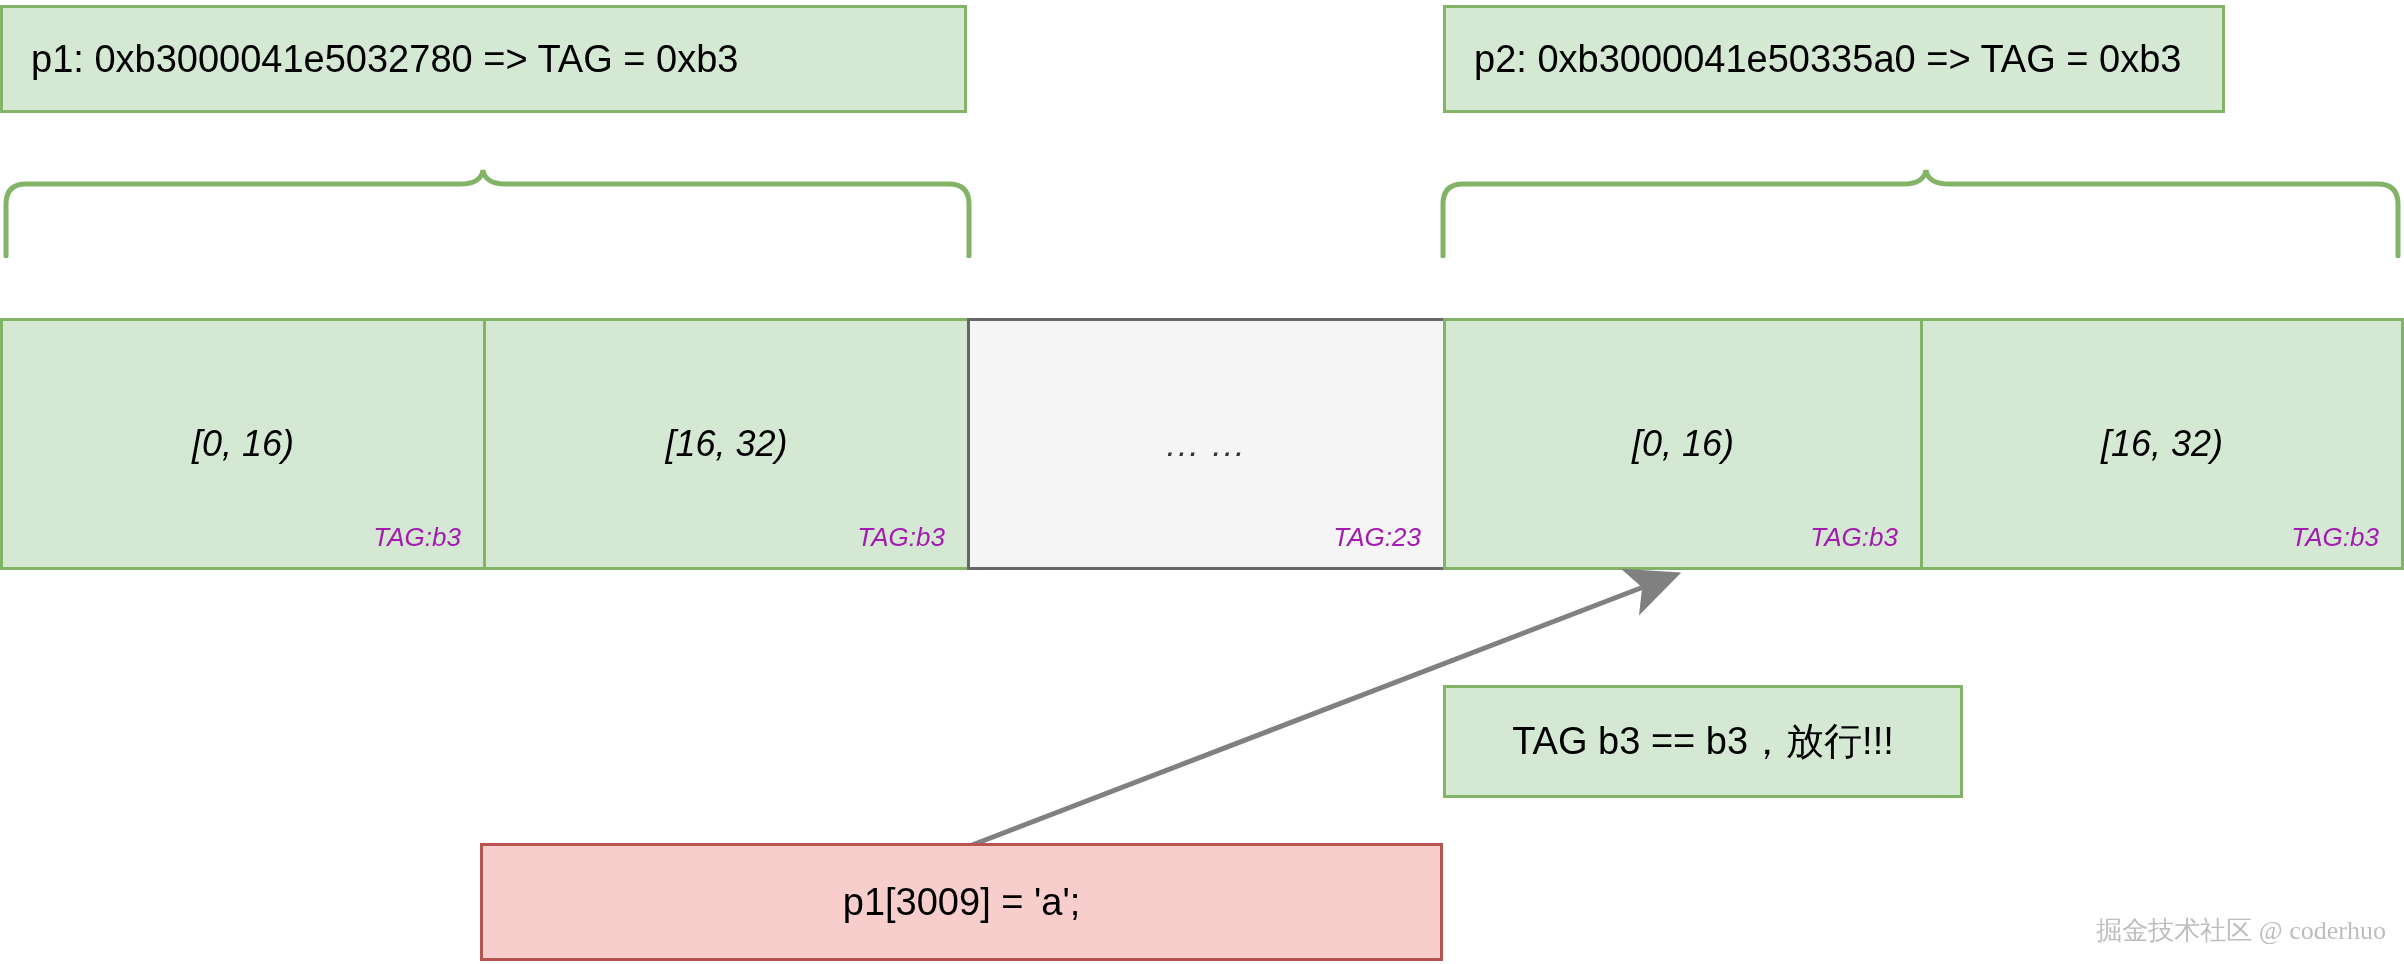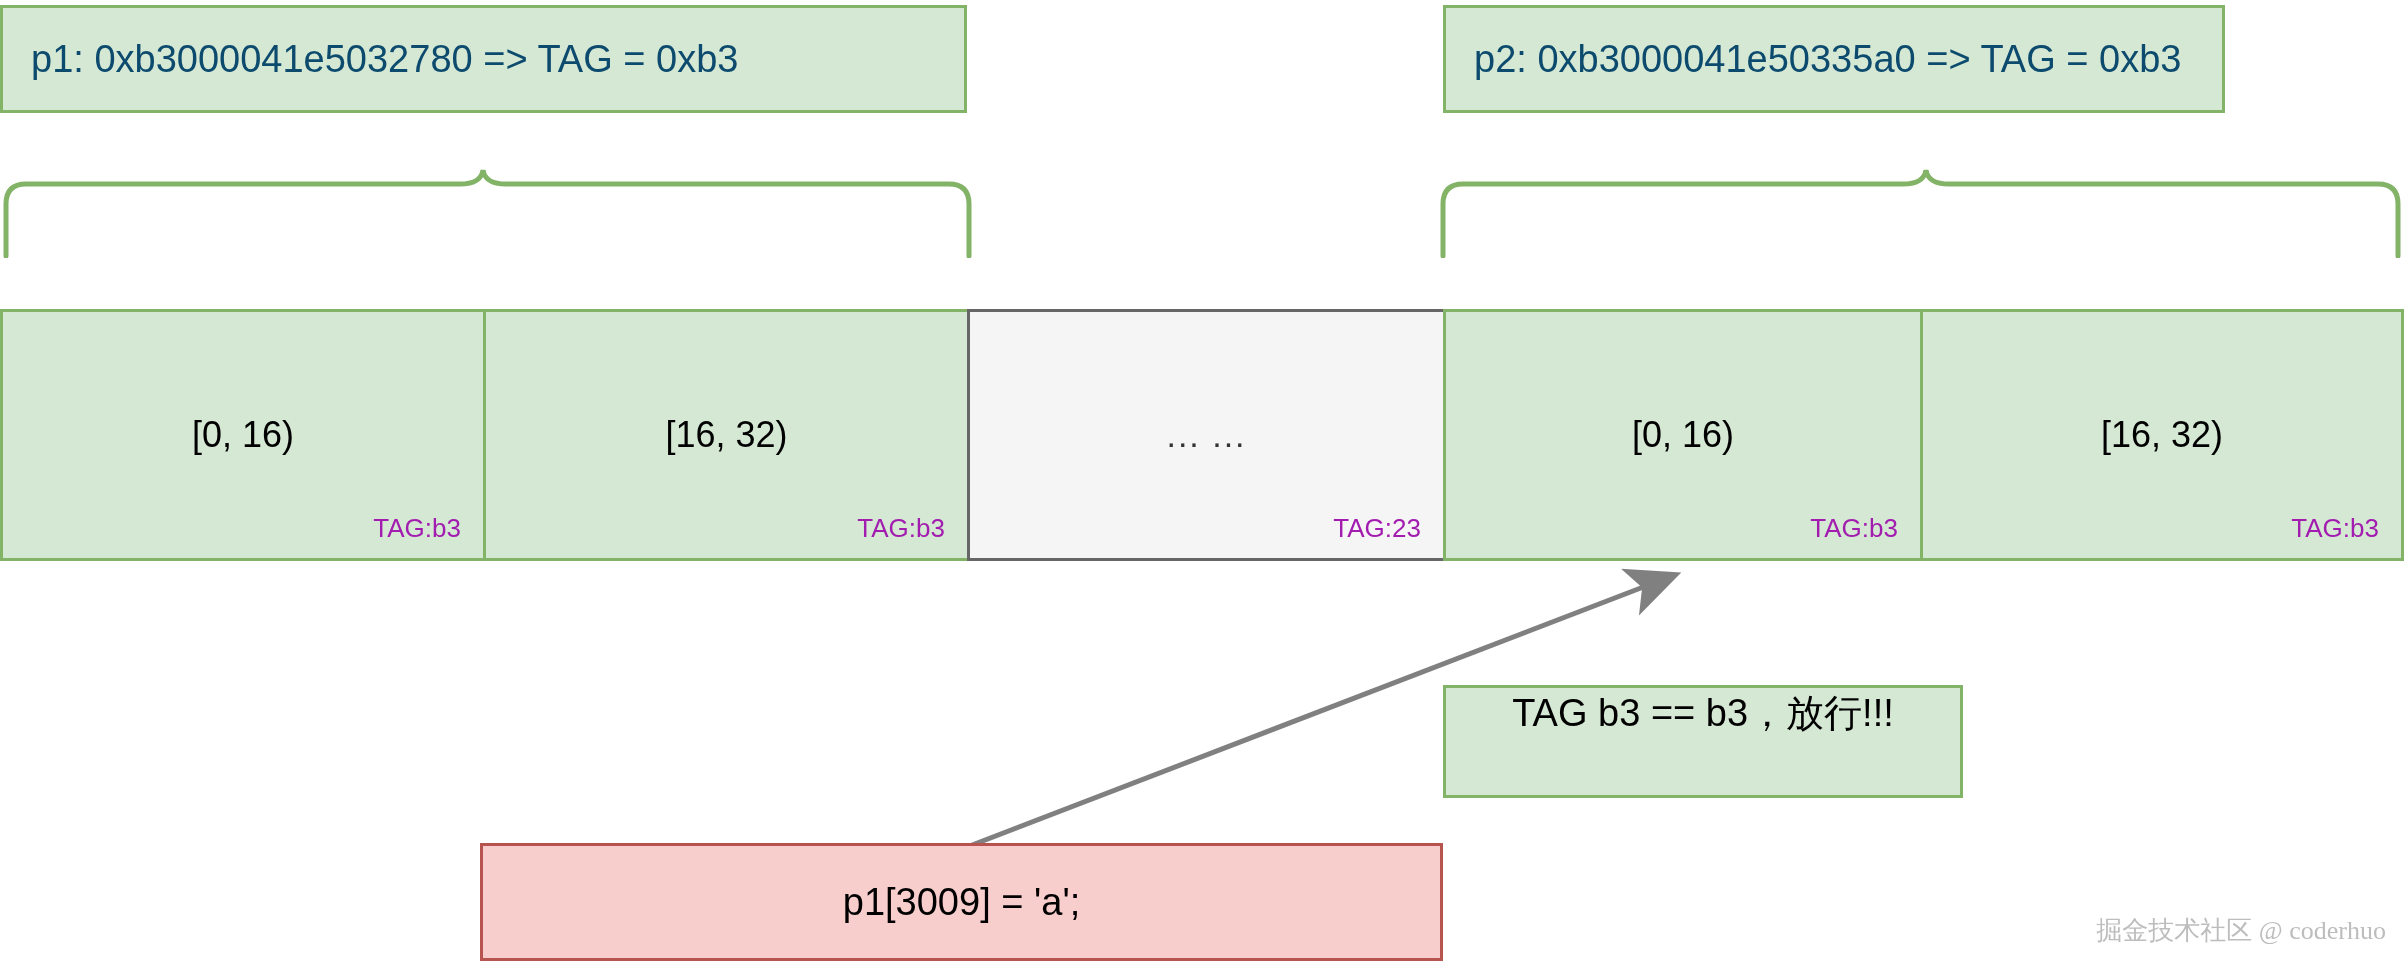--- a/index.html
+++ b/index.html
@@ -6,46 +6,46 @@
   body{width:2404px;height:964px;position:relative;overflow:hidden;
        font-family:"Liberation Sans","DejaVu Sans",sans-serif;}
   #stage{position:absolute;left:0;top:0;width:2404px;height:964px;}
 
   .gbox{
     position:absolute;
     background:#d5e8d4;
     border:3px solid #82b366;
     box-sizing:border-box;
     display:flex;align-items:center;
-    color:#0c4a6e;
+    color:#000000;
   }
   .gbox.pad{padding-left:28px;}
 
   .ptr-label{font-size:38px;line-height:1;white-space:nowrap;}
 
-  .cellrow{position:absolute;left:0;top:309px;width:2068px;height:252px;}
+  .cellrow{position:absolute;left:0;top:318px;width:2068px;height:252px;font-style:italic;}
   .cell{
     position:absolute;top:0;height:252px;box-sizing:border-box;
     background:#d5e8d4;border:3px solid #82b366;
   }
   .cell.gray{background:#f5f5f5;border:3px solid #666666;}
   .cell-main{
     position:absolute;left:0;right:0;top:0;bottom:0;
     display:flex;align-items:center;justify-content:center;
     font-size:36px;color:#000;
   }
   .cell.gray .cell-main{font-size:34px;letter-spacing:2px;color:#333;}
   .cell-tag{
     position:absolute;right:22px;bottom:14px;
     font-size:26px;color:#a21caf;white-space:nowrap;
   }
 
   .note-box{
     position:absolute;background:#d5e8d4;border:3px solid #82b366;
-    box-sizing:border-box;display:flex;align-items:flex-start;justify-content:center;
+    box-sizing:border-box;display:flex;align-items:center;justify-content:center;
     font-size:38px;color:#000;white-space:nowrap;
   }
   .red-box{
     position:absolute;background:#f8cecc;border:3px solid #b85450;
     box-sizing:border-box;display:flex;align-items:center;justify-content:center;
     font-size:38px;color:#000;white-space:nowrap;
   }
 
   .brace-svg{position:absolute;}
   .arrow-svg{position:absolute;left:0;top:0;width:2404px;height:964px;pointer-events:none;}

